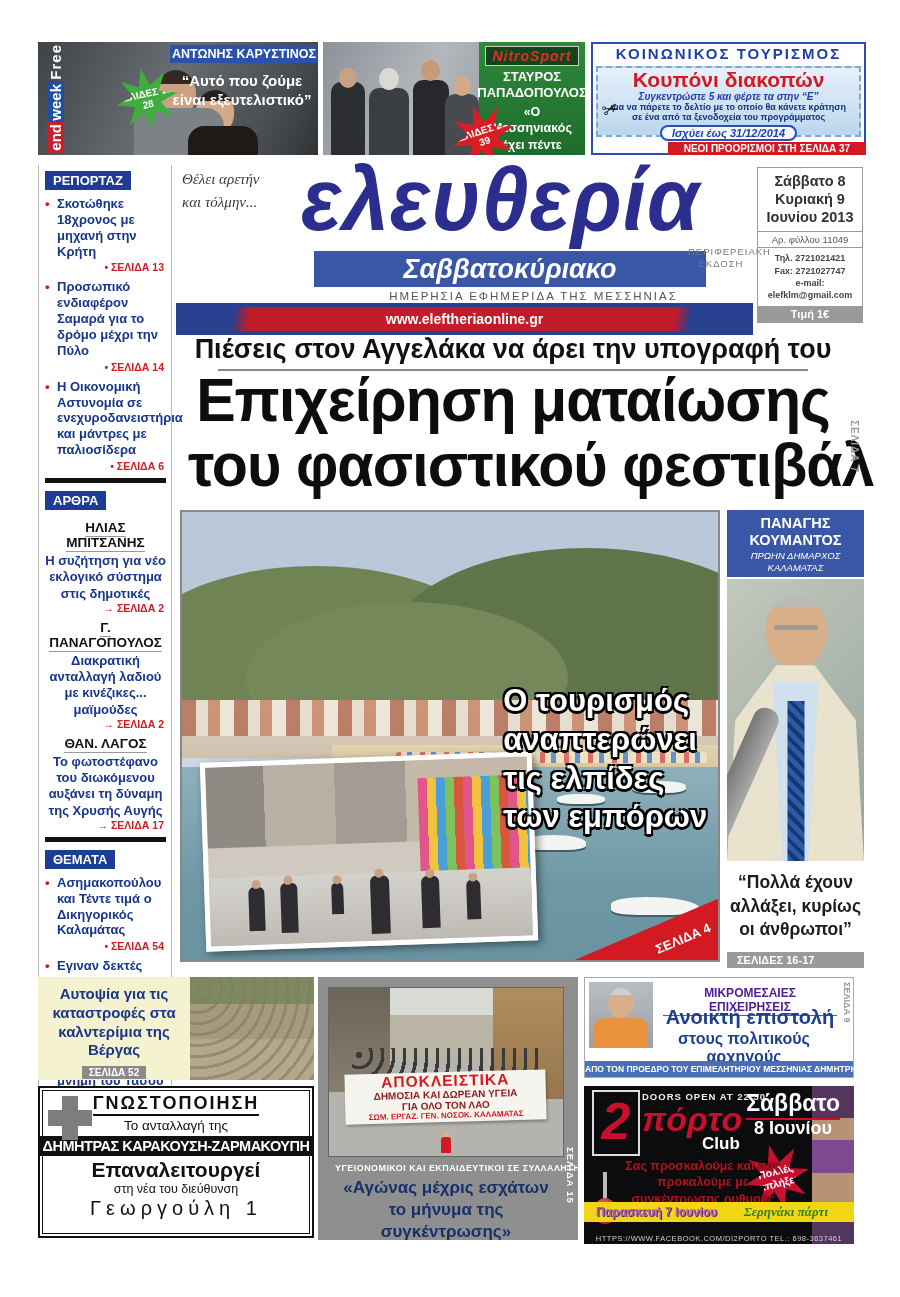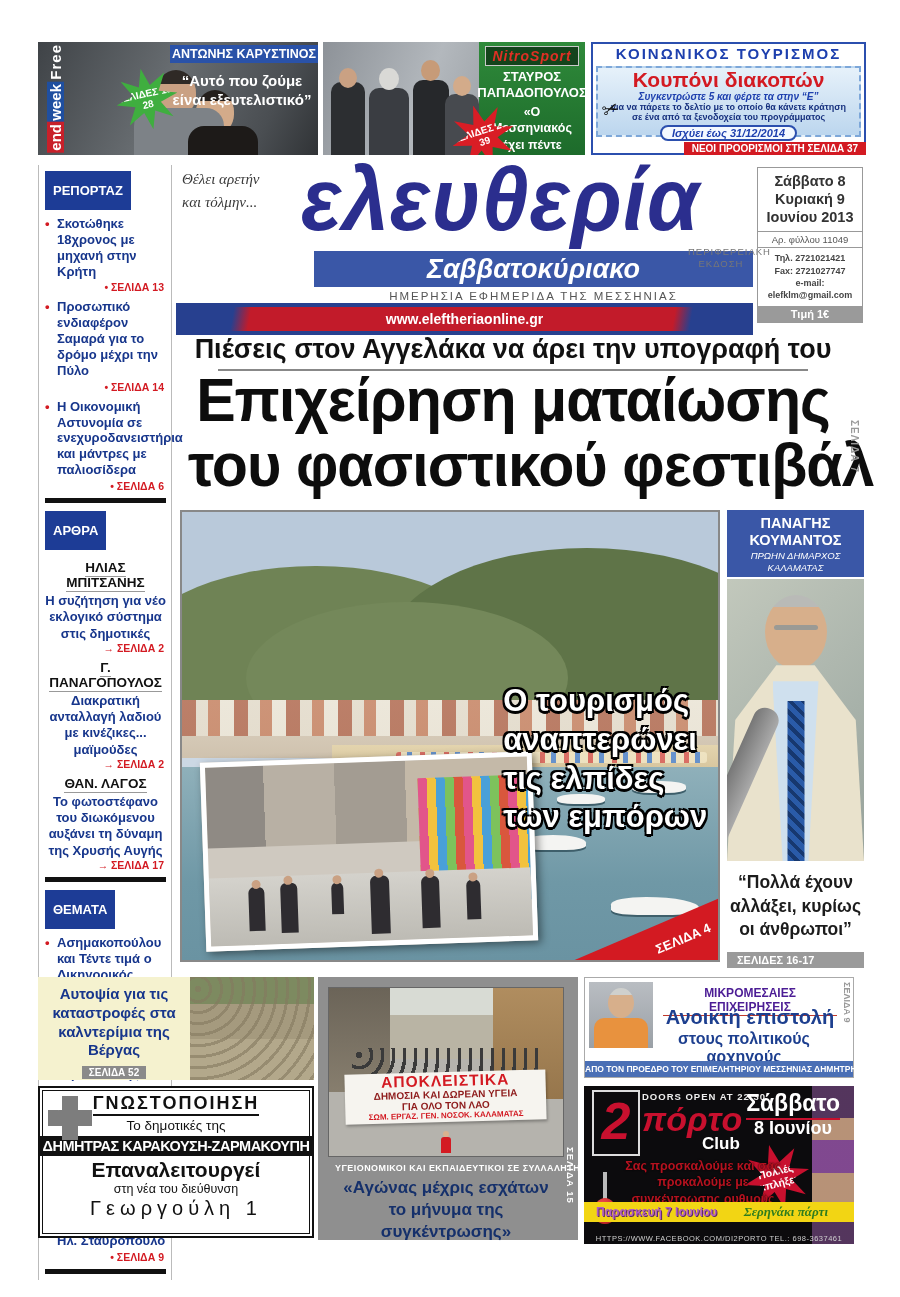--- a/index.html
+++ b/index.html
@@ -32,42 +32,42 @@
   #bn-nitro .q{color:#fff;font-weight:bold;font-size:12.5px;line-height:1.3;text-align:center;margin-top:4px;padding:0 3px;}
   #nitro-burst{left:128px;top:62px;width:64px;height:64px;background:#d91d25;color:#fff;font-weight:bold;font-size:10px;transform:rotate(-18deg);border:0;}
   #bn-coupon{left:591px;top:42px;width:275px;height:113px;border:2px solid #2b4fae;background:#fff;box-sizing:border-box;}
   #bn-coupon .hdr{color:#1d3fae;font-weight:bold;font-size:15px;text-align:center;letter-spacing:2px;padding:1px 16px;}
   #bn-coupon .inner{position:absolute;left:3px;right:3px;top:22px;bottom:16px;background:linear-gradient(#e6f1fa,#bcd6ee);border:2px dashed #7da7d9;box-sizing:border-box;text-align:center;}
   #bn-coupon .t{color:#d31a22;font-weight:bold;font-size:21px;line-height:1.05;margin-top:1px;}
   #bn-coupon .l1{color:#1d3fae;font-weight:bold;font-style:italic;font-size:10px;}
   #bn-coupon .l2{color:#16307e;font-weight:bold;font-size:9px;line-height:1.15;}
   #bn-coupon .pill{display:inline-block;border:2px solid #2b4fae;border-radius:12px;background:#f4f9ff;color:#1d3fae;font-weight:bold;font-style:italic;font-size:11px;padding:0 10px;margin-top:2px;}
   #bn-coupon .scis{position:absolute;left:4px;bottom:14px;font-size:20px;transform:rotate(-20deg);}
-  #bn-coupon .foot{position:absolute;right:-2px;bottom:-2px;background:#d31a22;color:#fff;font-weight:bold;font-size:10px;padding:1px 8px;}
+  #bn-coupon .foot{position:absolute;right:-2px;bottom:-2px;background:#d31a22;color:#fff;font-weight:bold;font-size:10px;padding:1px 16px;}
   
   #motto{left:182px;top:168px;width:80px;font-family:"Liberation Serif",serif;font-style:italic;font-size:15px;color:#3a3a3a;line-height:1.5;}
   #logo{left:248px;top:158px;width:505px;text-align:center;color:#2b2e8e;font-weight:bold;font-style:italic;font-size:84px;letter-spacing:1px;line-height:1;transform:scaleY(1.05);}
-  #ed-bar{left:314px;top:251px;width:439px;height:36px;background:#3a57a7;color:#fff;display:flex;align-items:center;justify-content:center;font-weight:bold;font-style:italic;font-size:27px;}
+  #ed-bar{left:314px;top:251px;width:392px;height:36px;background:#3a57a7;color:#fff;display:flex;align-items:center;justify-content:center;font-weight:bold;font-style:italic;font-size:27px;}
   #subtitle{left:314px;top:290px;width:439px;text-align:center;color:#555;font-size:11.5px;letter-spacing:2px;}
   #wwwbar{left:176px;top:303px;width:577px;height:24px;border-top:4px solid #27408f;border-bottom:4px solid #27408f;background:linear-gradient(100deg,#27408f 0 10%,#c21b2a 13% 86%,#27408f 89%);display:flex;align-items:center;justify-content:center;}
   #wwwbar span{color:#fff;font-weight:bold;font-size:14px;}
   #regional{left:688px;top:246px;width:66px;text-align:center;color:#777;font-size:9.5px;letter-spacing:1px;line-height:1.3;}
   #infobox{left:757px;top:167px;width:106px;height:156px;border:1px solid #999;box-sizing:border-box;text-align:center;}
   #infobox .date{font-weight:bold;font-size:14.5px;color:#333;line-height:1.25;margin-top:4px;}
   #infobox .issue{border-top:1px solid #999;border-bottom:1px solid #999;font-size:9.5px;color:#555;margin-top:5px;padding:2px 0;}
   #infobox .tel{font-size:9px;color:#444;line-height:1.35;margin-top:4px;font-weight:bold;}
   #infobox .price{position:absolute;left:0;right:0;bottom:0;background:#9a9a9a;color:#fff;font-weight:bold;font-size:11px;padding:2px 0;}
   
   #kicker{left:178px;top:334px;width:670px;text-align:center;font-weight:bold;font-size:27px;}
   #kicker .u{display:block;margin:4px auto 0;width:88%;border-bottom:2px solid #888;}
   #headline{left:178px;top:368px;width:670px;text-align:center;font-weight:bold;font-size:61px;line-height:1.07;letter-spacing:-1px;color:#0d0d0d;transform:scaleX(.97);white-space:nowrap;}
   #hl-page{left:849px;top:420px;color:#999;font-size:10px;font-weight:bold;letter-spacing:1px;}
   
   #sidebar{left:38px;top:165px;width:134px;border-left:1px solid #bbb;border-right:1px solid #bbb;box-sizing:border-box;padding:4px 5px 0 6px;}
-  .sec-h{background:#1d3c96;color:#fff;font-weight:bold;font-size:13px;padding:12px 8px;display:inline-block;margin:2px 0 6px;}
+  .sec-h{background:#1d3c96;color:#fff;font-weight:bold;font-size:13px;padding:2px 8px;display:inline-block;margin:2px 0 6px;}
   .s-item{position:relative;color:#17368c;font-weight:bold;font-size:13px;line-height:1.22;padding-left:12px;margin-bottom:2px;}
   .s-item::before{content:"•";color:#d31a22;position:absolute;left:0;top:0;}
   .s-page{color:#d31a22;font-weight:bold;font-size:10.5px;text-align:right;margin:0 2px 6px 0;}
   .author{display:block;text-align:center;color:#111;font-weight:bold;font-size:13.5px;margin:4px 0 3px;}
   .author span{border-bottom:1px solid #999;padding-bottom:1px;}
   .a-text{color:#17368c;font-weight:bold;font-size:13px;line-height:1.25;text-align:center;}
   .divider{height:5px;background:#111;margin:6px 0;}
   
   #mainphoto{left:180px;top:510px;width:540px;height:452px;border:2px solid #888;box-sizing:border-box;overflow:hidden;background:linear-gradient(#b9c9da 0 26%,#ccd8e4 33%);}
   .hill{position:absolute;border-radius:50%;}
@@ -338,21 +338,21 @@
     </div>
     <div class="photo">
         <div class="rocks"></div>
       </div>
   </div>
 
   <div id="pharm" class="abs">
     <div class="cross"></div>
     <div class="cad">⚕</div>
     <div><span class="h">ΓΝΩΣΤΟΠΟΙΗΣΗ</span></div>
-    <div class="l1">Το δημοτικές της</div>
+    <div class="l1">Το ανταλλαγή της</div>
     <div class="name">ΔΗΜΗΤΡΑΣ ΚΑΡΑΚΟΥΣΗ-ΖΑΡΜΑΚΟΥΠΗ</div>
     <div class="re">Επαναλειτουργεί</div>
     <div class="l3">στη νέα του διεύθυνση</div>
     <div class="addr">Γεωργούλη 1</div>
   </div>
 
   <div id="protest" class="abs">
     <div id="pphoto">
       <div class="bldL"></div>
       <div class="bldR"></div>

